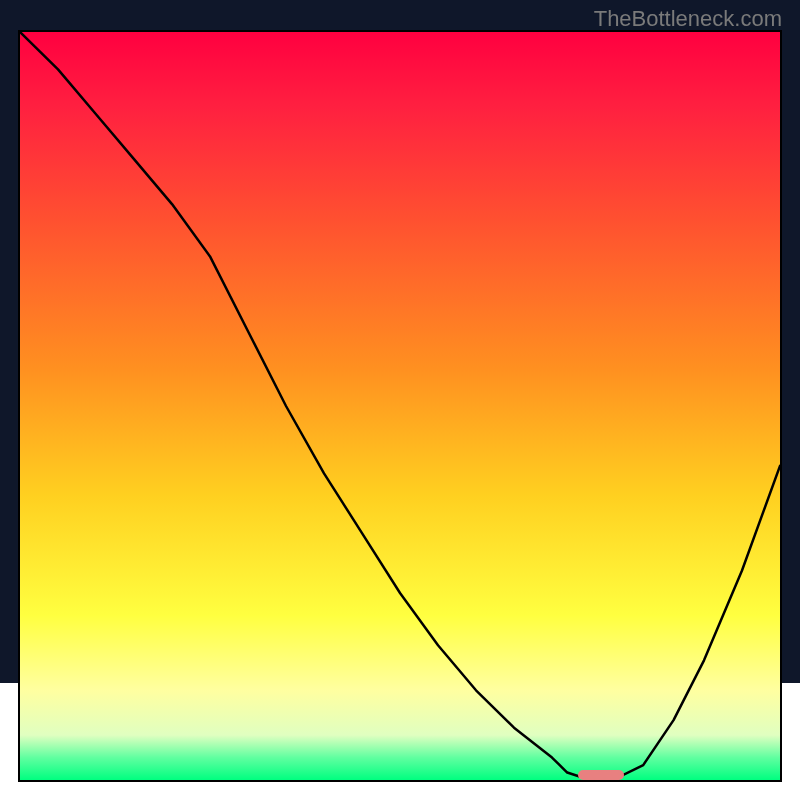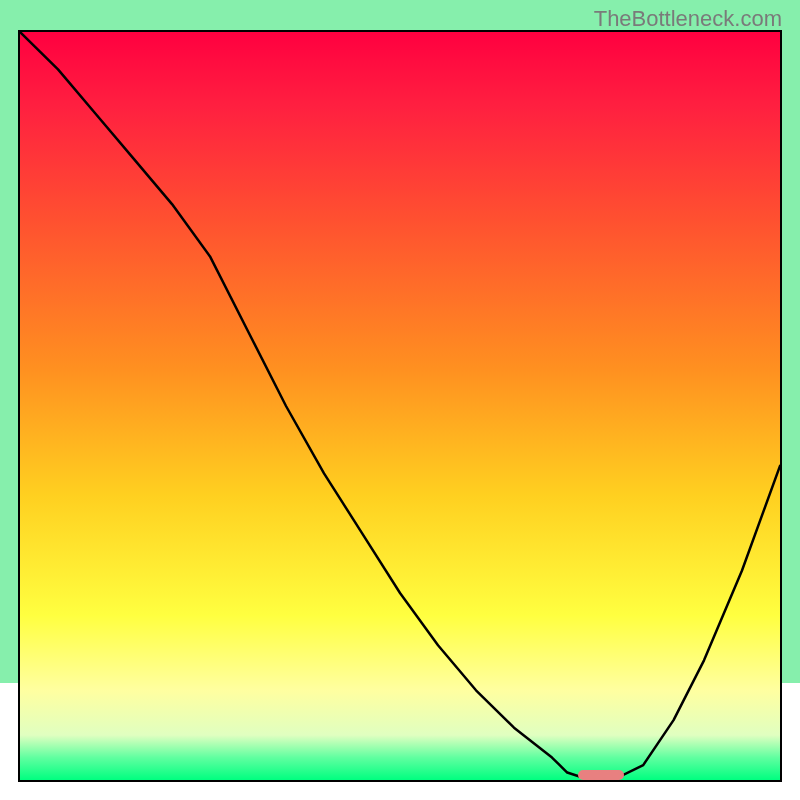--- a/index.html
+++ b/index.html
@@ -1,21 +1,21 @@
 <!DOCTYPE html>
 <html><head>
 <meta charset="utf-8">
 <style>
   * { margin: 0; padding: 0; box-sizing: border-box; }
   html, body { width: 800px; height: 800px; overflow: hidden; }
   .chart-container {
     position: relative;
     width: 800px;
     height: 683px;
-    background: #86efac;
+    background: #0f172a;
   }
   .plot-area {
     position: absolute;
     left: 18px;
     top: 30px;
     width: 764px;
     height: 752px;
     background: linear-gradient(to bottom, #ff0040 0%, #ff2040 10%, #ff5030 25%, #ff9020 45%, #ffd020 62%, #ffff40 78%, #ffffa0 88%, #e0ffc0 94%, #60ffa0 97%, #00ff80 100%);
     border: 2px solid #000;
   }

